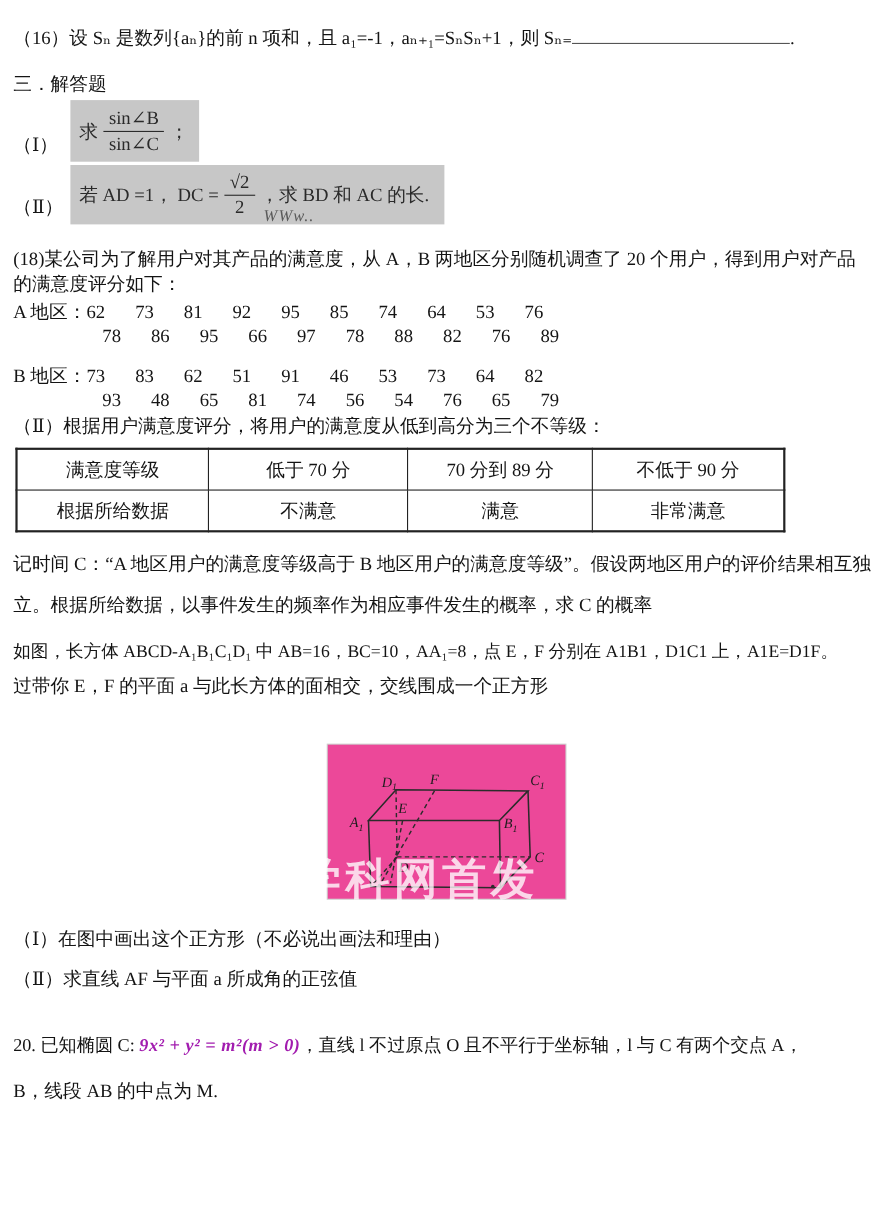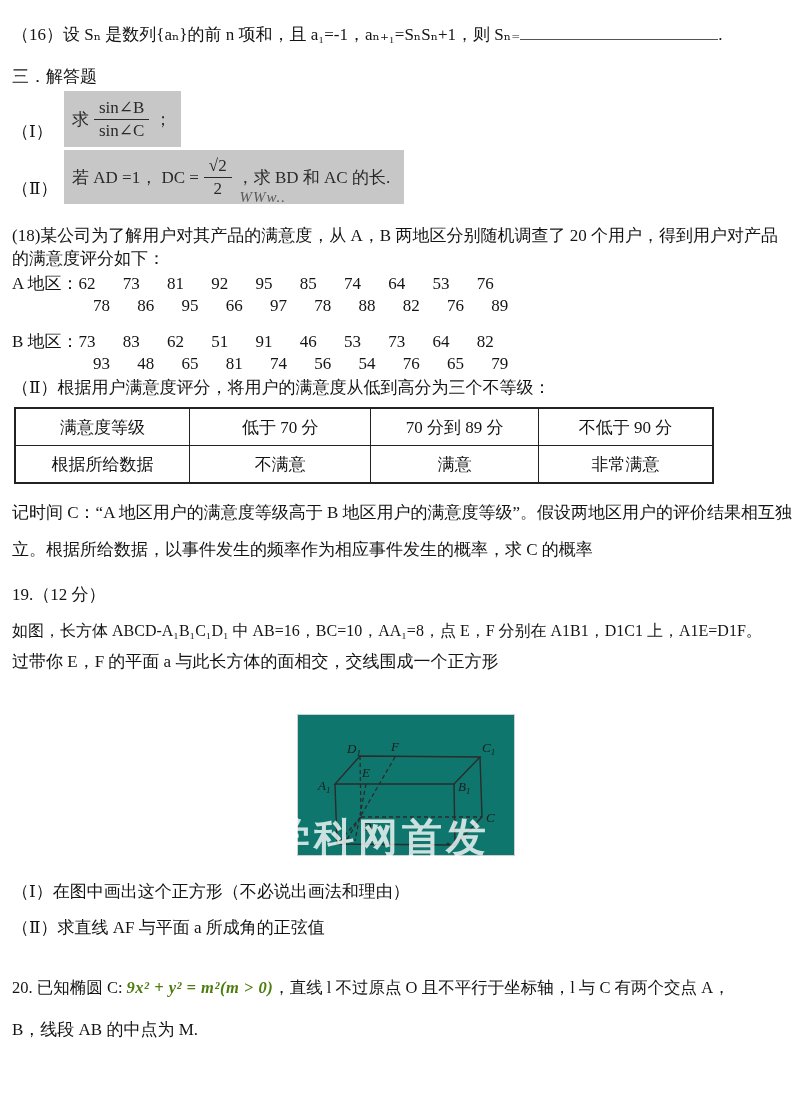--- a/index.html
+++ b/index.html
@@ -25,30 +25,30 @@
   
   .scores{word-spacing:23px;white-space:nowrap;}
   .score-row2{margin-left:81px;}
 
   
   table.grade{border-collapse:collapse;margin:8px 0 10px 2px;width:700px;}
   table.grade td{border:1px solid #222;text-align:center;height:34px;font-size:17px;}
   table.grade{border:2px solid #222;}
 
   
-  .figure-box{position:relative;width:216px;height:140px;background:#0f766e;margin:42px 0 18px 286px;
+  .figure-box{position:relative;width:216px;height:140px;background:#ec4899;margin:42px 0 18px 286px;
               box-shadow:0 0 0 1px #cfcfcf;}
   .figure-box svg{position:absolute;left:0;top:0;}
   .fig-wm{position:absolute;left:-28px;bottom:-10px;width:300px;color:rgba(255,255,255,0.78);
           font-family:"Liberation Sans","DejaVu Sans",sans-serif;font-weight:bold;font-size:40px;
           letter-spacing:4px;white-space:nowrap;pointer-events:none;}
   .svg-label{font-family:"Liberation Serif",serif;font-style:italic;font-size:13px;fill:#1c1c1c;}
   .svg-label tspan.sub{font-size:9px;}
 
-  .q20-formula{font-style:italic;font-weight:bold;color:#4d7c0f;letter-spacing:0.5px;}
+  .q20-formula{font-style:italic;font-weight:bold;color:#a21caf;letter-spacing:0.5px;}
   .gap-m{margin-top:20px;}
 </style>
 </head>
 <body>
 
 <div class="page">
 
   <div class="line mathline">
     <span>（16）设 Sₙ 是数列{aₙ}的前 n 项和，且 a₁=-1，aₙ₊₁=SₙSₙ+1，则 Sₙ₌</span><span class="blank"></span><span>.</span>
   </div>
@@ -111,21 +111,20 @@
       <td>根据所给数据</td>
       <td>不满意</td>
       <td>满意</td>
       <td>非常满意</td>
     </tr>
   </tbody>
     </table>
 
   <div class="para" style="width:782px;line-height:37px;">记时间 C：“A 地区用户的满意度等级高于 B 地区用户的满意度等级”。假设两地区用户的评价结果相互独立。根据所给数据，以事件发生的频率作为相应事件发生的概率，求 C 的概率</div>
 
-  <div class="line" style="margin-top:16px;">19.（12 分）</div>
   <div class="line" style="margin-top:14px;font-size:16px;white-space:nowrap;">如图，长方体 ABCD-A₁B₁C₁D₁ 中 AB=16，BC=10，AA₁=8，点 E，F 分别在 A1B1，D1C1 上，A1E=D1F。</div>
   <div class="line" style="margin-top:9px;">过带你 E，F 的平面 a 与此长方体的面相交，交线围成一个正方形</div>
 
   <div class="figure-box">
     <svg width="216" height="140" viewBox="0 0 216 140">
 
       <g stroke="#2b2b2b" stroke-width="1.4" fill="none">
         <path d="M37,69 L156,69 L182,42 L62,41 Z"></path>
         <path d="M37,69 L39,129 L157,130 L156,69"></path>
         <path d="M157,130 L184,102 L182,42"></path>

